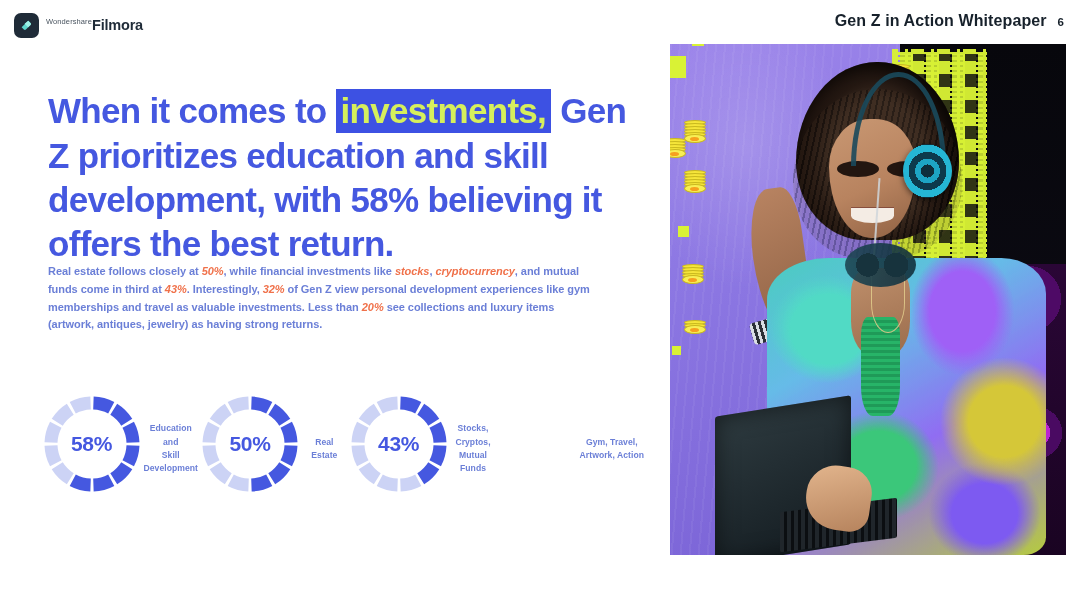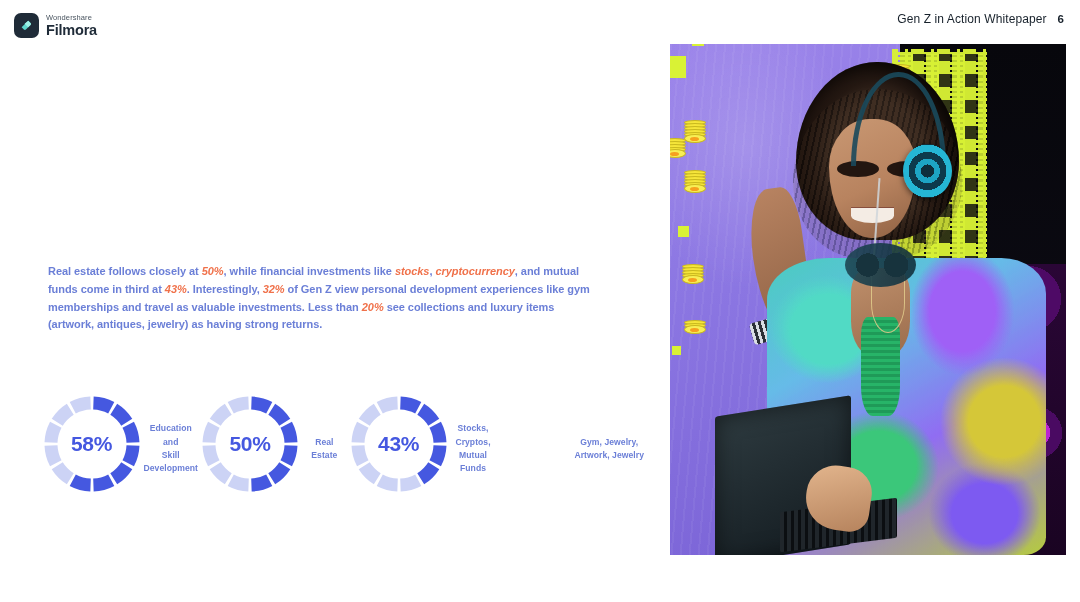--- a/index.html
+++ b/index.html
@@ -36,21 +36,21 @@
     border-radius: 7px;
     background: #1f2b38;
     display: flex;
     align-items: center;
     justify-content: center;
     flex: none;
   }
   .logo-mark svg { display: block; }
   .logo-words {
     display: flex;
-    flex-direction: column;
+    flex-direction: row;
     justify-content: space-between;
     line-height: 1;
   }
   .logo-brand {
     font-size: 7.5px;
     color: #4a5560;
     letter-spacing: .1px;
     margin-bottom: 2px;
   }
   .logo-product {
@@ -61,22 +61,22 @@
   }
   .header-right {
     position: absolute;
     right: 16px;
     top: 12px;
     display: flex;
     align-items: baseline;
     gap: 11px;
   }
   .header-title {
-    font-size: 12px;
-    font-weight: normal;
+    font-size: 16px;
+    font-weight: bold;
     color: #17212b;
     letter-spacing: .1px;
   }
   .header-page {
     font-size: 11.5px;
     font-weight: bold;
     color: #17212b;
   }
 
   
@@ -510,20 +510,21 @@
 
   <div class="header-right">
     <span class="header-title">Gen Z in Action Whitepaper</span>
     <span class="header-page">6</span>
   </div>
 
 </div>
 
 <div class="left-col">
 
+  <h1 class="headline no-sel"><span>When it comes to </span><span class="hl-mark">investments,</span><span> Gen Z prioritizes education and skill development, with 58% believing it offers the best return.</span></h1>
 
   <p class="body-copy"><span>Real estate follows closely at </span><span class="em-stat">50%</span><span>, while financial investments like </span><span class="em-stat">stocks</span><span>, </span><span class="em-stat">cryptocurrency</span><span>, and mutual funds come in third at </span><span class="em-stat">43%</span><span>. Interestingly, </span><span class="em-stat">32%</span><span> of Gen Z view personal development experiences like gym memberships and travel as valuable investments. Less than </span><span class="em-stat">20%</span><span> see collections and luxury items (artwork, antiques, jewelry) as having strong returns.</span></p>
 
   <div class="donut-row" id="donut-row">
 
   <div class="donut-cell">
         <div class="donut-wrap">
           <svg viewBox="0 0 104 104">
             <path d="M 53.43 11.02 A 41 41 0 0 1 71.25 15.80" fill="none" stroke-width="13" stroke-linecap="butt" stroke="#4558e0"></path>
             <path d="M 73.73 17.23 A 41 41 0 0 1 86.77 30.27" fill="none" stroke-width="13" stroke-linecap="butt" stroke="#4558e0"></path>
@@ -585,22 +586,22 @@
           </svg>
           <div class="donut-value">43%</div>
         </div>
         <div class="donut-label">
           <div>Stocks, Cryptos,</div>
           <div>Mutual Funds</div>
         </div>
       </div>
       <div class="donut-cell">
         <div class="donut-label">
-          <div>Gym, Jewelry,</div>
-          <div>Artwork, Jewelry</div>
+          <div>Gym, Travel,</div>
+          <div>Artwork, Action</div>
         </div>
       </div>
     </div>
 
 </div>
 
 <div class="photo-panel">
   <div class="photo-stage">
 
     <div class="bg-purple"></div>

